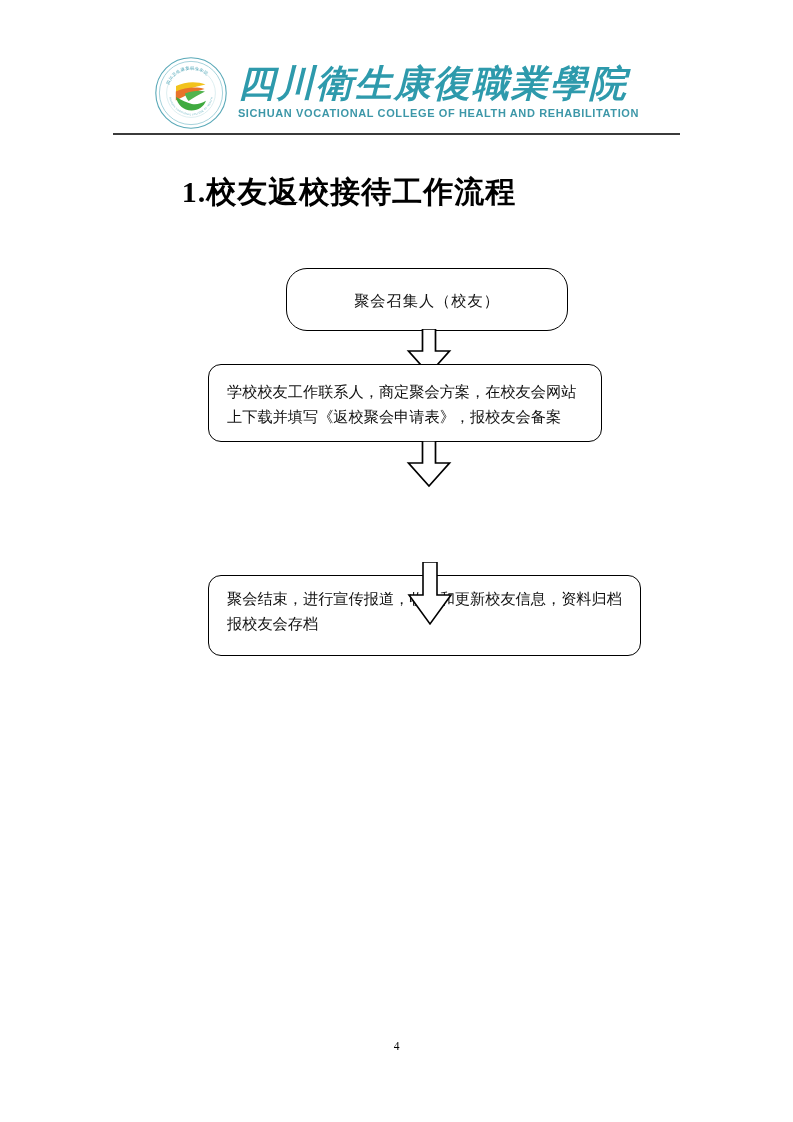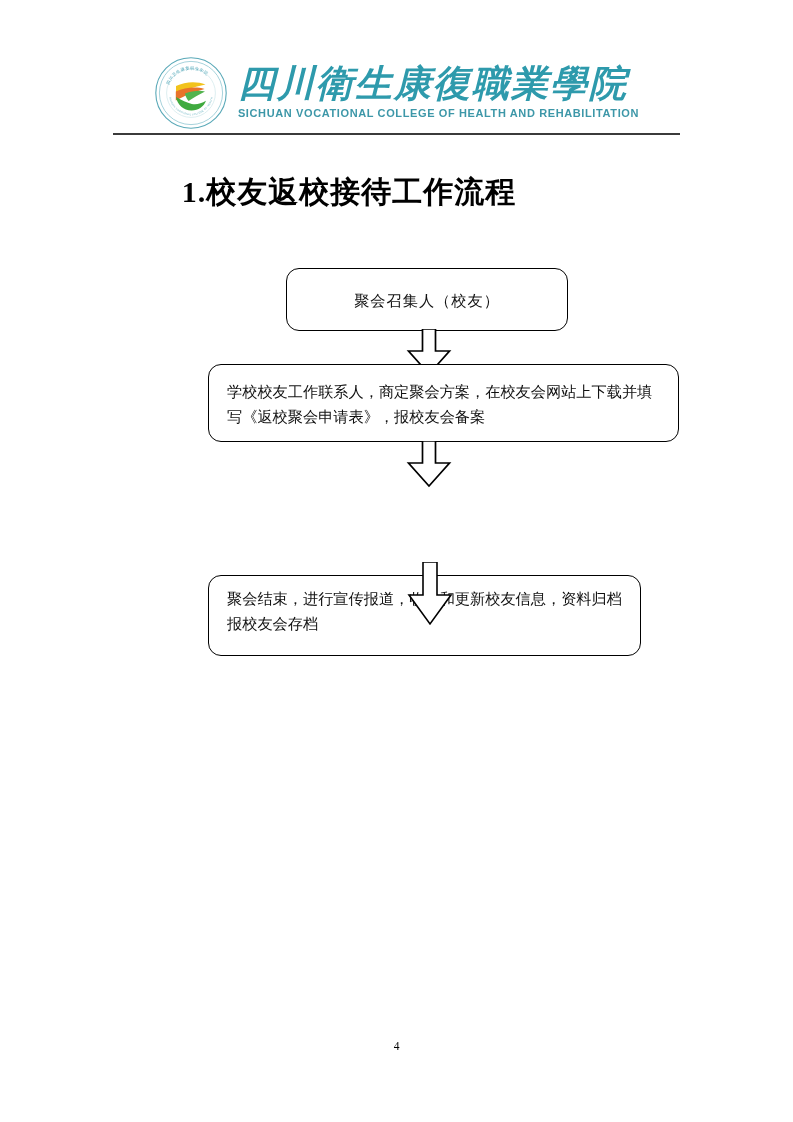--- a/index.html
+++ b/index.html
@@ -117,32 +117,33 @@
     display: block;
     white-space: pre-wrap;
   }
 
   
   .node-start {
     left: 286px;
     top: 268px;
     width: 282px;
     height: 63px;
+    border-radius: 21px;
   }
   .node-start .node-text {
     text-align: center;
     padding-top: 19px;
     letter-spacing: 1px;
   }
 
   
   .node-wide {
     left: 208px;
     top: 364px;
-    width: 471px;
+    width: 394px;
     height: 78px;
   }
   .node-wide .node-text {
     text-align: left;
     padding: 14px 14px 0 18px;
   }
 
   .node-3 {
     left: 208px;
     top: 497px;

